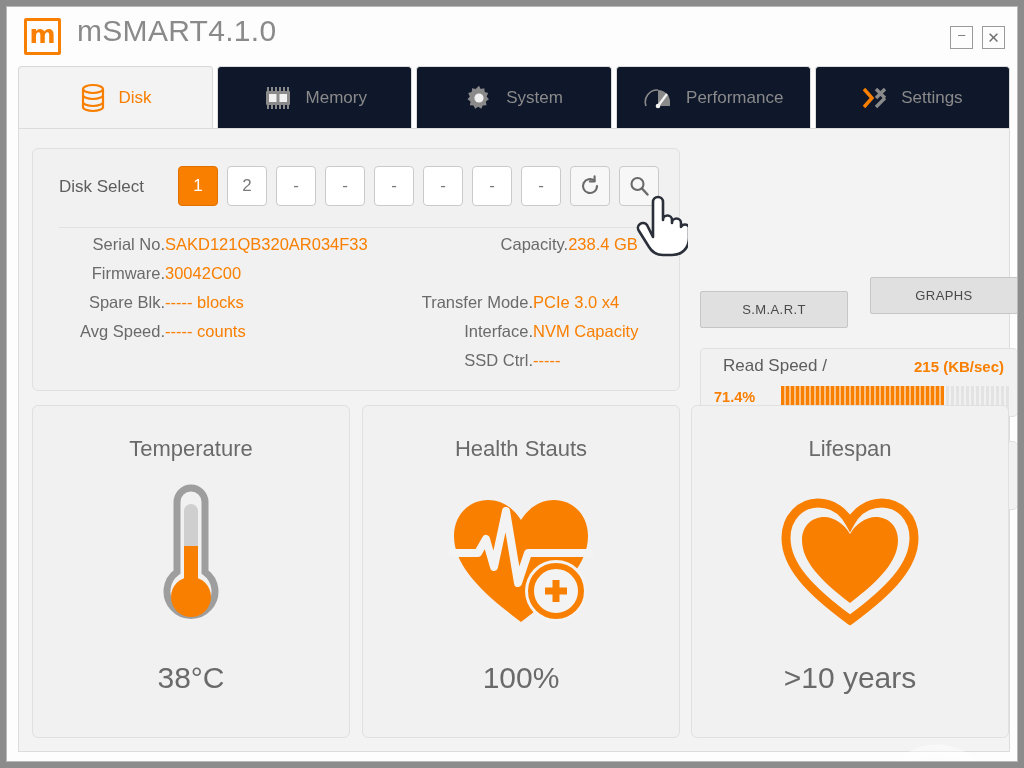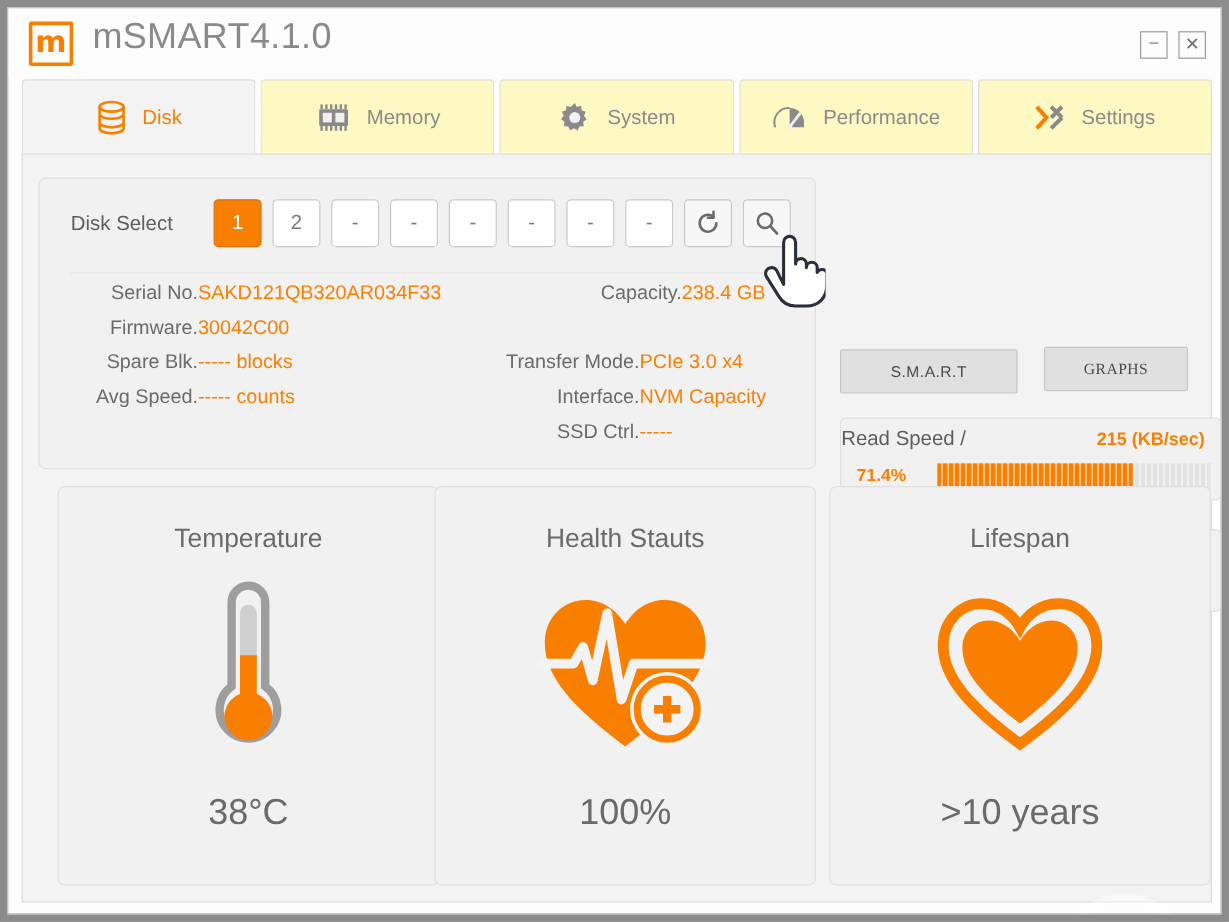--- a/index.html
+++ b/index.html
@@ -80,21 +80,21 @@
     position: absolute;
     left: 11px;
     top: 59px;
     width: 992px;
     height: 63px;
     display: flex;
     gap: 4px;
   }
   .tab {
     flex: 1;
-    background: #fef9c3;
+    background: #0f172a;
     border: 1px solid #dcdcdc;
     border-bottom: none;
     border-radius: 4px 4px 0 0;
     display: flex;
     align-items: center;
     justify-content: center;
     gap: 13px;
     color: #8a8a8a;
     font-size: 17px;
     cursor: pointer;
@@ -169,35 +169,35 @@
     background: #e0e0e0;
     border: 1px solid #c6c6c6;
     border-radius: 2px;
     color: #4a4a4a;
     font-size: 13px;
     letter-spacing: 0.4px;
     display: flex; align-items: center; justify-content: center;
     cursor: pointer; box-sizing: border-box;
   }
   #btn-smart { left: 681px; top: 162px; width: 148px; }
-  #btn-graphs { left: 851px; top: 160px; width: 120px; font-family: Liberation Serif, serif; }
+  #btn-graphs { left: 851px; top: 148px; width: 148px; }
   .speed-box {
     position: absolute;
     left: 681px;
     width: 318px;
     height: 69px;
     background: #f1f1f1;
     border: 1px solid #e0e0e0;
     border-radius: 5px;
     box-sizing: border-box;
   }
   #read-box { top: 219px; }
   #write-box { top: 312px; }
   .sp-title {
-    position: absolute; left: 0; top: 7px;
+    position: absolute; left: 22px; top: 7px;
     font-size: 17px; color: #5d5d5d;
   }
   .sp-value {
     position: absolute; right: 13px; top: 9px;
     font-size: 15px; font-weight: bold; color: #f97f00;
   }
   .sp-pct {
     position: absolute; left: 13px; top: 40px;
     font-size: 14.5px; font-weight: bold; color: #f97f00;
   }
@@ -215,21 +215,21 @@
   }
   
   .card {
     position: absolute; top: 276px;
     width: 318px; height: 333px;
     background: #f1f1f1;
     border: 1px solid #e0e0e0;
     border-radius: 6px;
     box-sizing: border-box;
   }
-  #card-temp { left: 13px; margin-left: 16px; }
+  #card-temp { left: 13px; }
   #card-health { left: 343px; }
   #card-life { left: 672px; }
   .card-title {
     position: absolute; top: 30px; width: 100%;
     text-align: center; font-size: 22px; color: #6a6a6a;
   }
   .card-icon {
     position: absolute; top: 74px; width: 100%;
     display: flex; justify-content: center; align-items: center;
     height: 160px;

